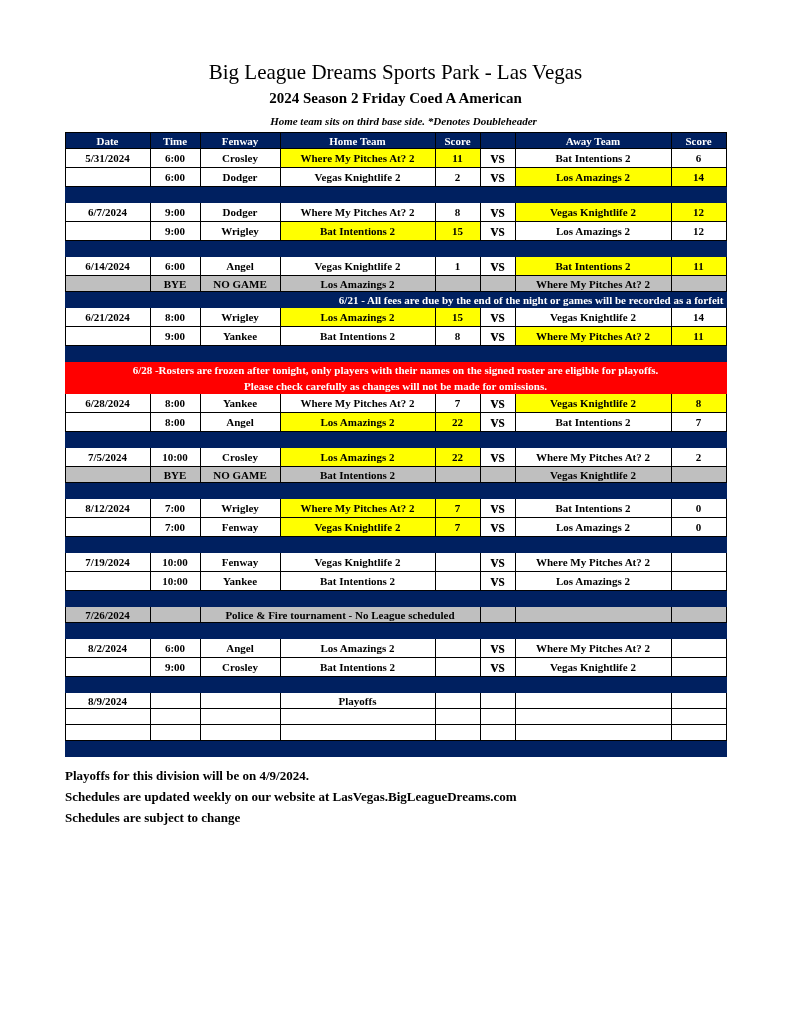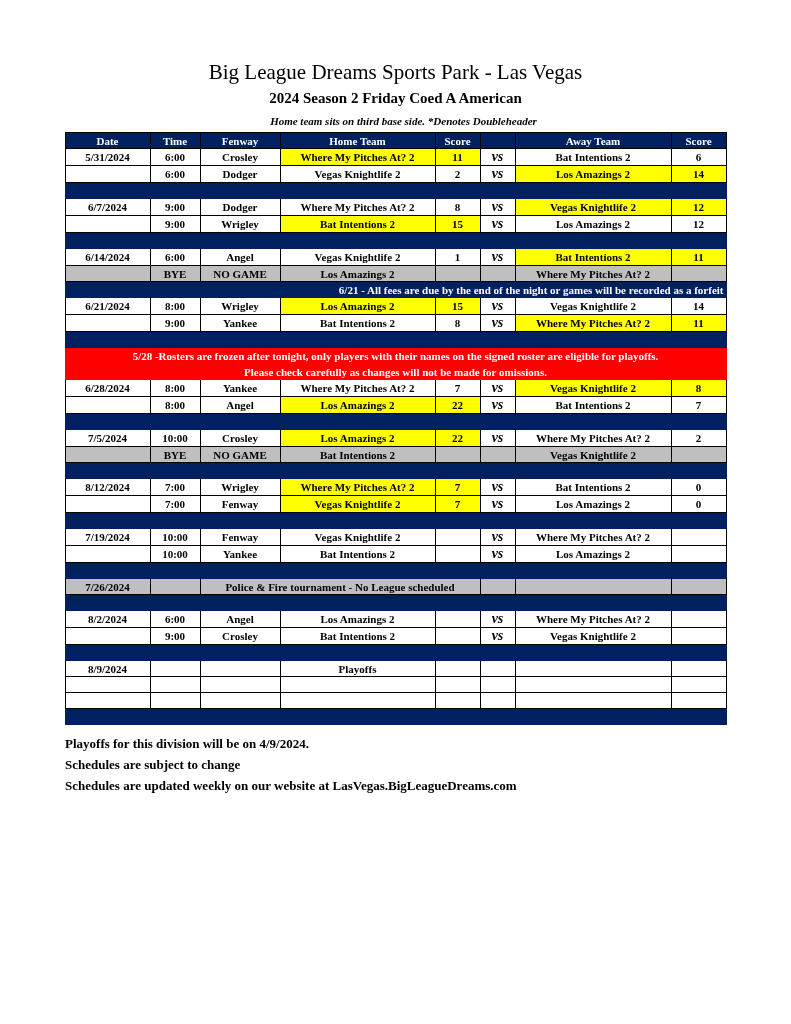--- a/index.html
+++ b/index.html
@@ -40,21 +40,21 @@
     white-space: nowrap;
     overflow: hidden;
   }
   thead th { background: var(--navy); color: #fff; }
 
   td.hl     { background: var(--yellow); }
   td.gray   { background: var(--gray); }
   td.sep    { background: var(--navy); border-color: var(--navy); }
   td.notice { background: var(--navy); color: #fff; border-color: var(--navy); text-align: right; }
   td.alert  { background: var(--red); color: #fff; border-color: var(--red); }
-  td.vs     { font-style: italic; font-size: 14px; margin-top: 32px; }
+  td.vs     { font-size: 16px; margin-top: 32px; }
 
   .footer {
     width: 661px;
     margin: 8px auto 0 auto;
     font-size: 13px;
     font-weight: bold;
     line-height: 21px;
   }
   .footer .hl-line { background: var(--yellow); display: inline-block; padding: 0 2px; }
 </style>
@@ -176,21 +176,21 @@
           <td>Bat Intentions 2</td>
           <td>8</td>
           <td class="vs">vs</td>
           <td class="hl">Where My Pitches At? 2</td>
           <td class="hl">11</td>
         </tr>
         <tr>
           <td class="sep" colspan="8"></td>
         </tr>
         <tr>
-          <td class="alert" colspan="8">5/28 -Rosters are frozen after tonight, only players with their names on the signed roster are eligible for playoffs.</td>
+          <td class="alert" colspan="8">6/28 -Rosters are frozen after tonight, only players with their names on the signed roster are eligible for playoffs.</td>
         </tr>
         <tr>
           <td class="alert" colspan="8">Please check carefully as changes will not be made for omissions.</td>
         </tr>
         <tr>
           <td>6/28/2024</td>
           <td>8:00</td>
           <td>Yankee</td>
           <td>Where My Pitches At? 2</td>
           <td>7</td>
@@ -345,16 +345,16 @@
           <td></td>
         </tr>
         <tr>
           <td class="sep" colspan="8"></td>
         </tr>
       </tbody>
   </table>
 
   <div class="footer">
     <div>Playoffs for this division will be on 4/9/2024.</div>
+    <div>Schedules are updated weekly on our website at LasVegas.BigLeagueDreams.com</div>
     <div>Schedules are subject to change</div>
-    <div>Schedules are updated weekly on our website at LasVegas.BigLeagueDreams.com</div>
   </div>
 </div>
 
 </body></html>

